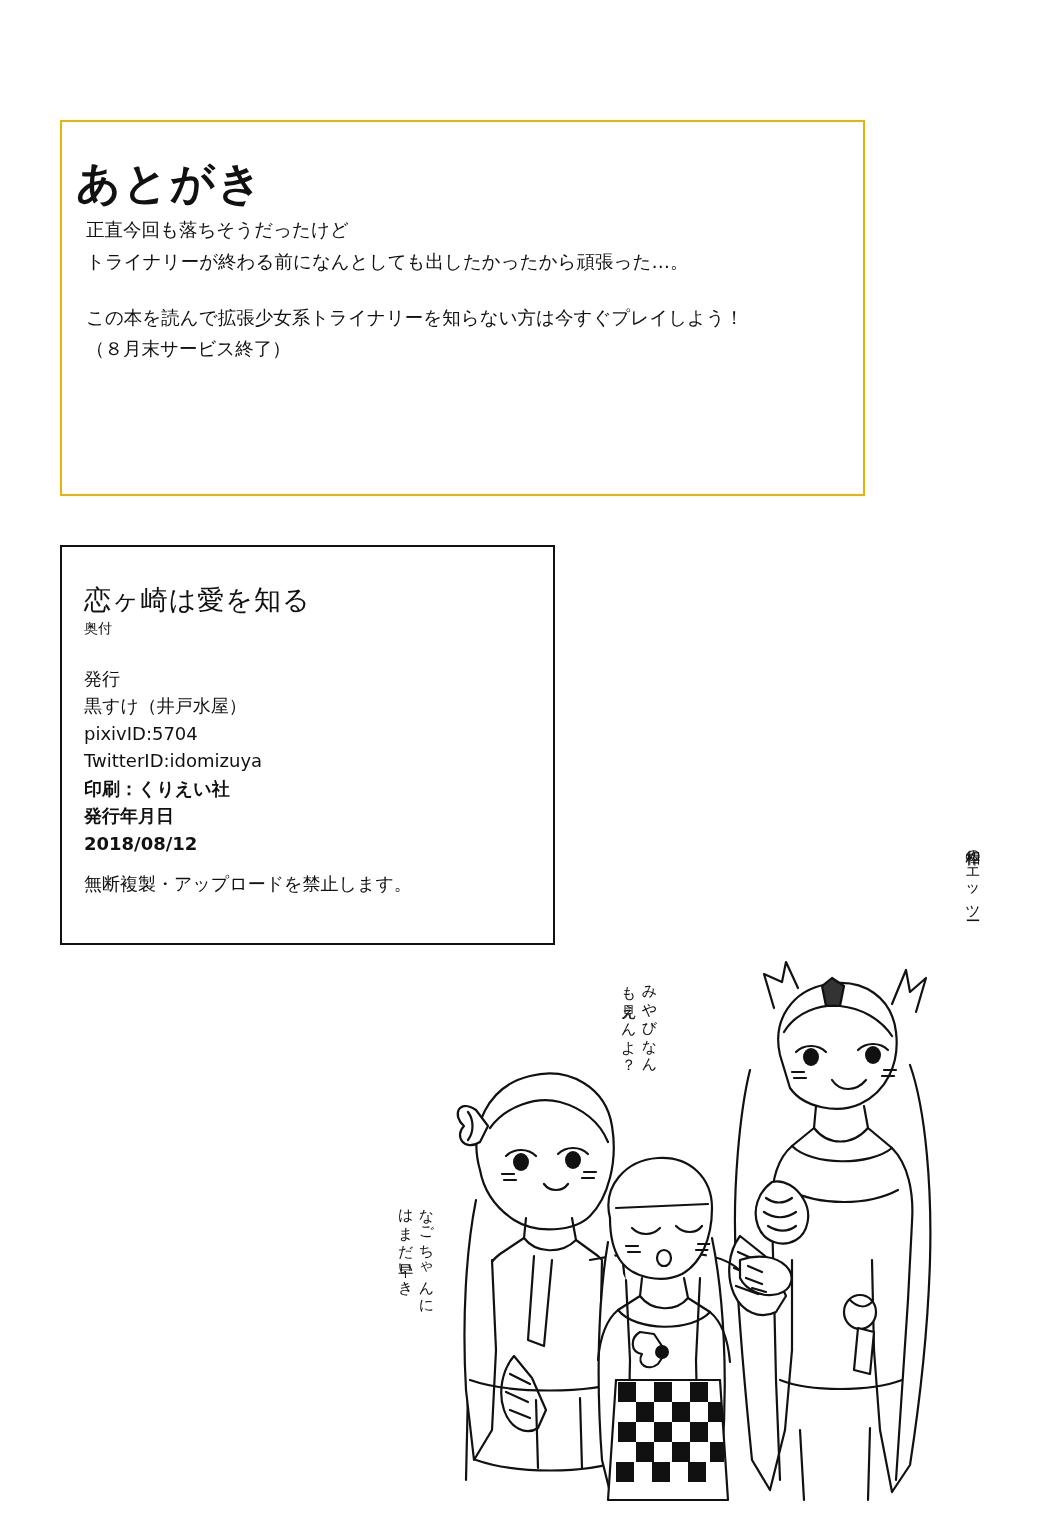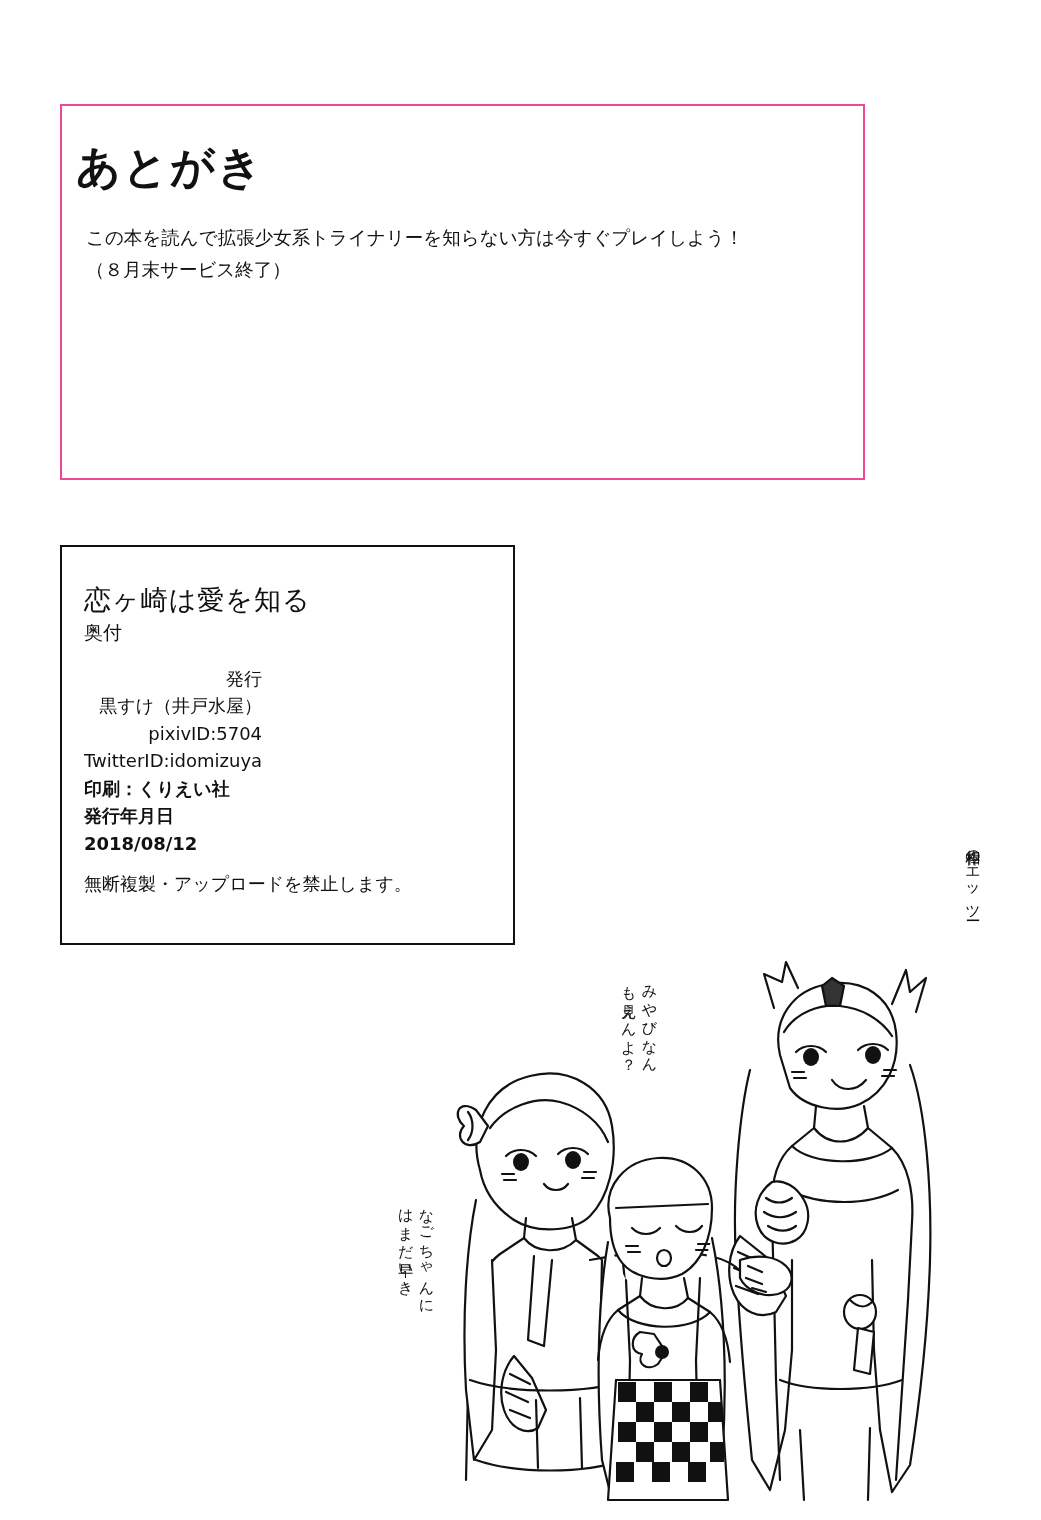--- a/index.html
+++ b/index.html
@@ -13,24 +13,24 @@
     position: relative;
     font-family: "DejaVu Sans", "Liberation Sans", sans-serif;
     color: #111111;
     overflow: hidden;
   }
 
   
   .afterword-box {
     position: absolute;
     left: 60px;
-    top: 104px;
+    top: 120px;
     width: 805px;
     height: 376px;
-    border: 2px solid #ec4899;
+    border: 2px solid #eab308;
     box-sizing: border-box;
     padding-left: 34px;
   }
   .afterword-title {
     position: absolute;
     left: 14px;
     top: 6px;
     font-size: 44px;
     font-weight: bold;
     letter-spacing: 2px;
@@ -47,46 +47,46 @@
   .afterword-body p {
     margin: 0 0 20px 0;
   }
   .afterword-body p:last-child { margin-bottom: 0; margin-top: 24px; }
 
   
   .colophon-box {
     position: absolute;
     left: 60px;
     top: 545px;
-    width: 455px;
+    width: 495px;
     height: 400px;
     border: 2px solid #111;
     box-sizing: border-box;
   }
   .colophon-title {
     position: absolute;
     left: 22px;
     top: 35px;
     font-size: 27px;
     font-weight: 500;
     letter-spacing: 1px;
   }
   .colophon-sub {
     position: absolute;
     left: 22px;
     top: 73px;
-    font-size: 19px;
+    font-size: 14px;
   }
   .colophon-block {
     position: absolute;
     left: 22px;
     font-size: 18px;
     line-height: 1.52;
   }
-  .cb1 { top: 118px; text-align: right; }
+  .cb1 { top: 118px; }
   .cb2 { top: 228px; font-weight: bold; }
   .cb3 { top: 323px; }
 
   
   .vcap {
     position: absolute;
     writing-mode: vertical-rl;
     text-orientation: upright;
     font-size: 15px;
     line-height: 1.38;
@@ -123,20 +123,22 @@
   .page-root { position: absolute; inset: 0; }
 </style>
 </head>
 <body>
 
 <div class="page-root">
 
   <section class="afterword-box">
     <h1 class="afterword-title">あとがき</h1>
     <div class="afterword-body">
+      <p style="white-space:pre-line">正直今回も落ちそうだったけど
+トライナリーが終わる前になんとしても出したかったから頑張った…。</p>
       <p style="white-space:pre-line">この本を読んで拡張少女系トライナリーを知らない方は今すぐプレイしよう！
 （８月末サービス終了）</p>
     </div>
   </section>
 
   <section class="colophon-box">
     <div class="colophon-title">恋ヶ崎は愛を知る</div>
     <div class="colophon-sub">奥付</div>
     <div class="colophon-block cb1" style="white-space:pre-line">発行
 黒すけ（井戸水屋）

